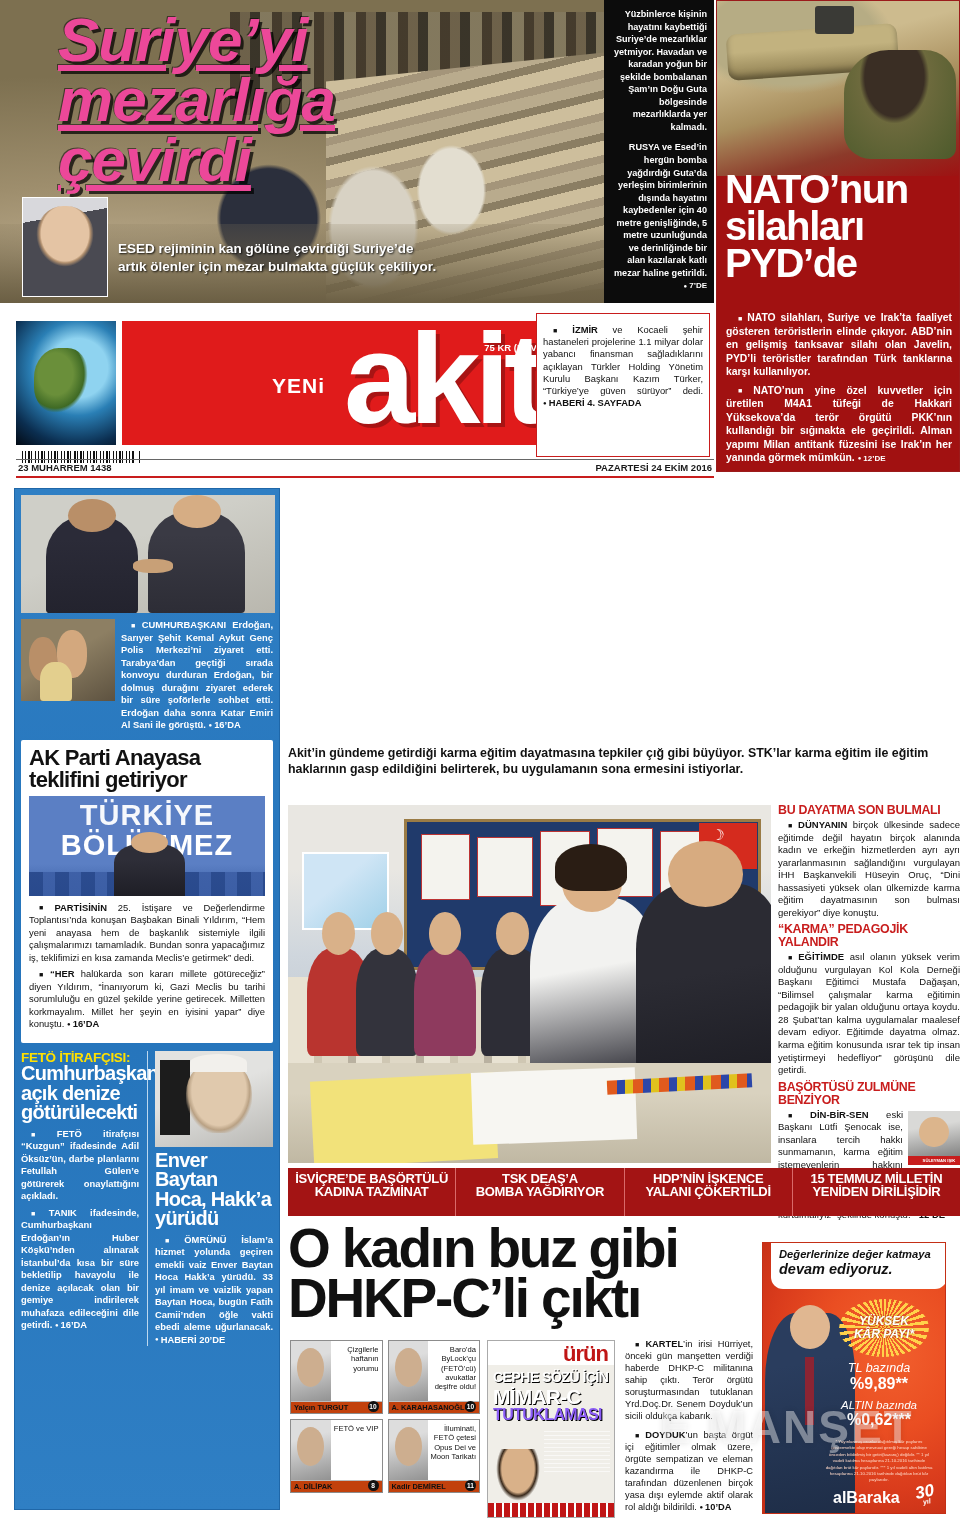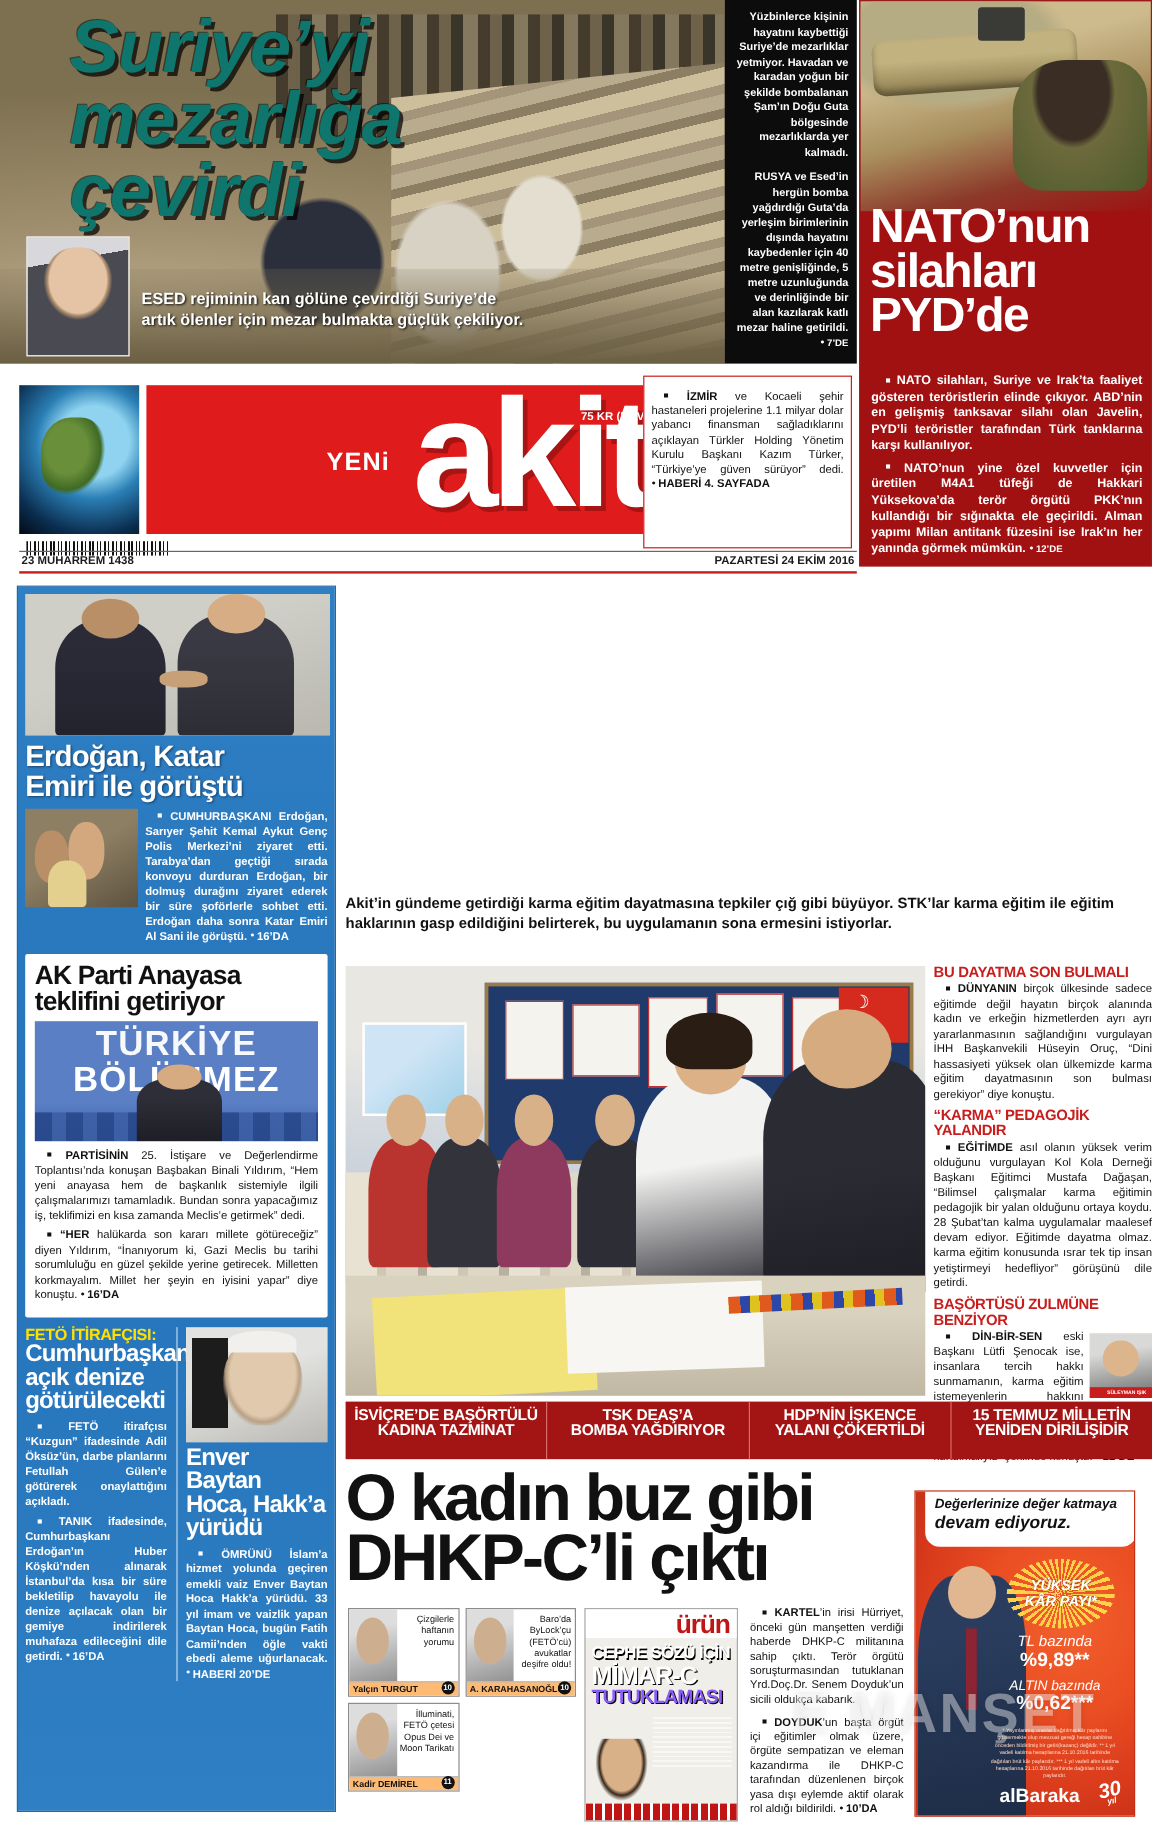--- a/index.html
+++ b/index.html
@@ -41,24 +41,25 @@
       radial-gradient(ellipse 26% 55% at 58% 60%, #d8d2c4 0 55%, transparent 60%),
       radial-gradient(ellipse 20% 40% at 85% 40%, #e3ded0 0 55%, transparent 60%);
   }
   .syria-photo .dirt {
     position:absolute; left:0; bottom:0; width:100%; height:26%;
     background: linear-gradient(0deg,#6b5f44 0%, rgba(140,126,96,.2) 100%);
   }
 
   .h-suriye {
     position:absolute; left:58px; top:10px; width:420px;
-    color:#0f766e; font-weight:900; font-style:italic;
+    color:#ec4899; font-weight:900; font-style:italic;
     font-size:62px; line-height:.97; letter-spacing:-1px;
     text-shadow: 3px 3px 0 rgba(0,0,0,.72), -1px -1px 0 rgba(0,0,0,.5);
     font-family:"Liberation Sans", sans-serif;
+    text-decoration:underline;
   }
   .assad-photo {
     position:absolute; left:22px; top:197px; width:86px; height:100px;
     background: linear-gradient(170deg,#d8d8dc 0 22%, #4a4a52 22% 100%);
     border:1px solid #fff;
     overflow:hidden;
   }
   .assad-photo::after {
     content:""; position:absolute; left:16%; top:8%; width:68%; height:62%;
     background: radial-gradient(ellipse at 50% 45%, #e4c4a4 0 58%, #b08f6e 62%, transparent 70%);
@@ -430,21 +431,21 @@
   }
   .col-box .ph::after {
     content:""; position:absolute; left:16%; top:12%; width:68%; height:62%;
     background:#cdae8f; border-radius:50%;
   }
   .col-box .txt {
     position:absolute; right:3px; top:4px; width:54%; font-size:7.6px; line-height:1.22;
     text-align:right; color:#111;
   }
   .col-box .nm {
-    position:absolute; left:0; bottom:0; width:100%; height:12px; background:#fdba74;
+    position:absolute; left:0; bottom:0; width:100%; height:12px; background:#c2410c;
     border-top:1px solid #bbb; font-size:7.4px; font-weight:bold; line-height:12px; padding-left:3px; color:#111;
   }
   .col-box .pg {
     position:absolute; right:3px; bottom:1px; width:11px; height:11px; border-radius:50%;
     background:#111; color:#fff; font-size:6.6px; text-align:center; line-height:11px; font-weight:bold;
   }
 
   .mini-paper {
     position:absolute; left:487px; top:1340px; width:128px; height:178px;
     background:#f0eee8; border:1px solid #aaa; overflow:hidden;
@@ -620,24 +621,20 @@
   </div>
 
   <div class="left-col">
 
     <div class="erdogan-photo">
       <div class="man-a"></div>
       <div class="man-b"></div>
       <div class="hands"></div>
     </div>
 
-    <div class="left-h1">
-      <div>Erdoğan, Katar</div>
-      <div>Emiri ile görüştü</div>
-    </div>
 
     <div class="erdogan-row">
       <div class="erdogan-small">
         <div class="f1"></div>
         <div class="f2"></div>
         <div class="f3"></div>
       </div>
       <div class="blue-body">
         <span class="sq"></span><b>CUMHURBAŞKANI</b><span> Erdoğan, Sarıyer Şehit Kemal Aykut Genç Polis Merkezi’ni ziyaret etti. Tarabya’dan geçtiği sırada konvoyu durduran Erdoğan, bir dolmuş durağını ziyaret ederek bir süre şoförlerle sohbet etti. Erdoğan daha sonra Katar Emiri Al Sani ile görüştü.</span>
         <b class="bullet-dot">16’DA</b>
@@ -774,20 +771,26 @@
       <div class="pg">10</div>
     </div>
     <div class="col-box">
       <div class="ph"></div>
       <div class="txt">Baro’da ByLock’çu (FETÖ’cü) avukatlar deşifre oldu!</div>
       <div class="nm">A. KARAHASANOĞLU</div>
       <div class="pg">10</div>
     </div>
     <div class="col-box">
       <div class="ph"></div>
+      <div class="txt">FETÖ ve VIP</div>
+      <div class="nm">A. DİLİPAK</div>
+      <div class="pg">8</div>
+    </div>
+    <div class="col-box">
+      <div class="ph"></div>
       <div class="txt">İlluminati, FETÖ çetesi Opus Dei ve Moon Tarikatı</div>
       <div class="nm">Kadir DEMİREL</div>
       <div class="pg">11</div>
     </div>
   </div>
 
   <div class="mini-paper">
     <div class="mbody"></div>
     <div class="mhead"></div>
     <div class="mlogo">ürün</div>

